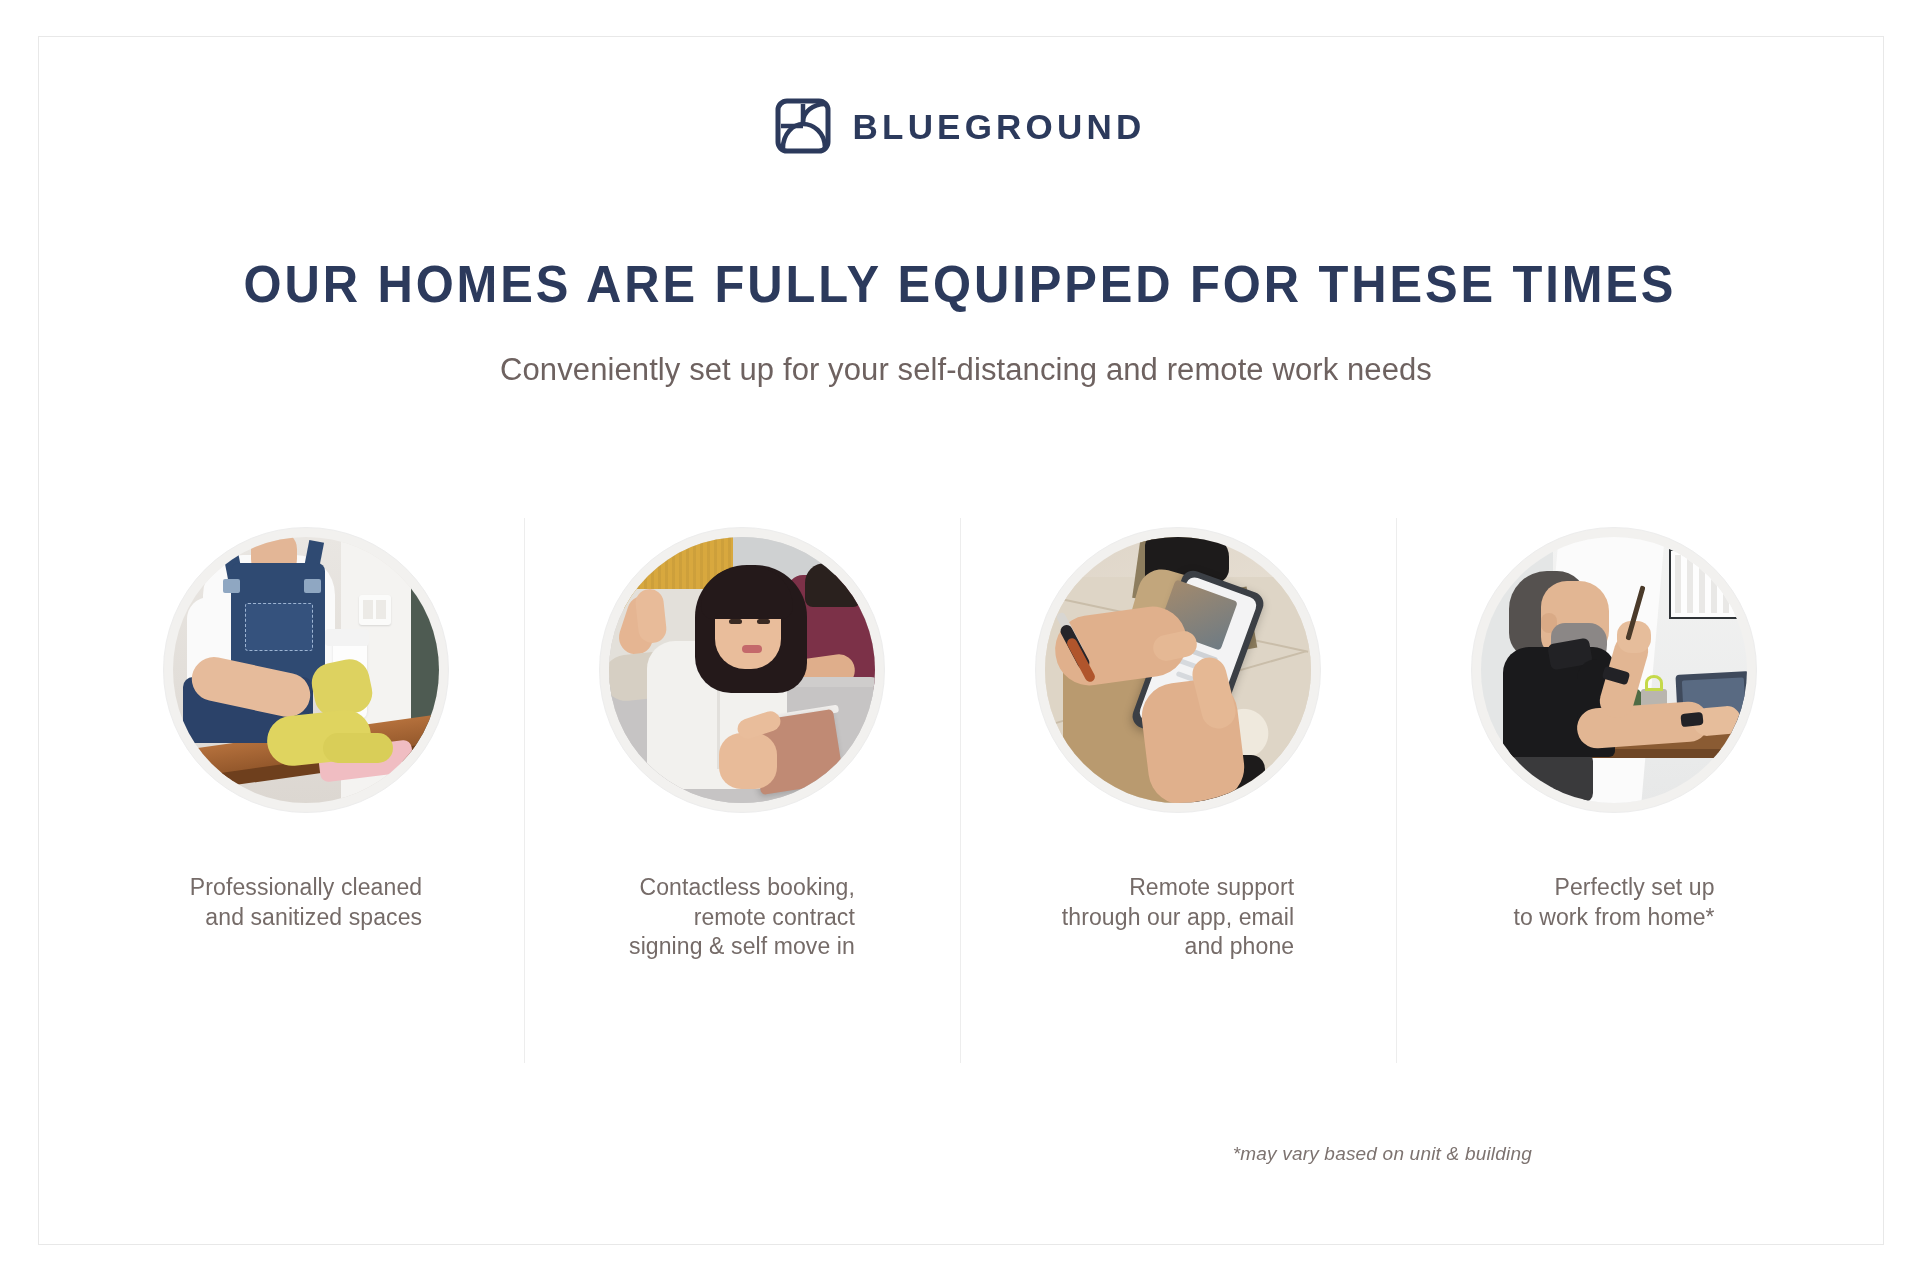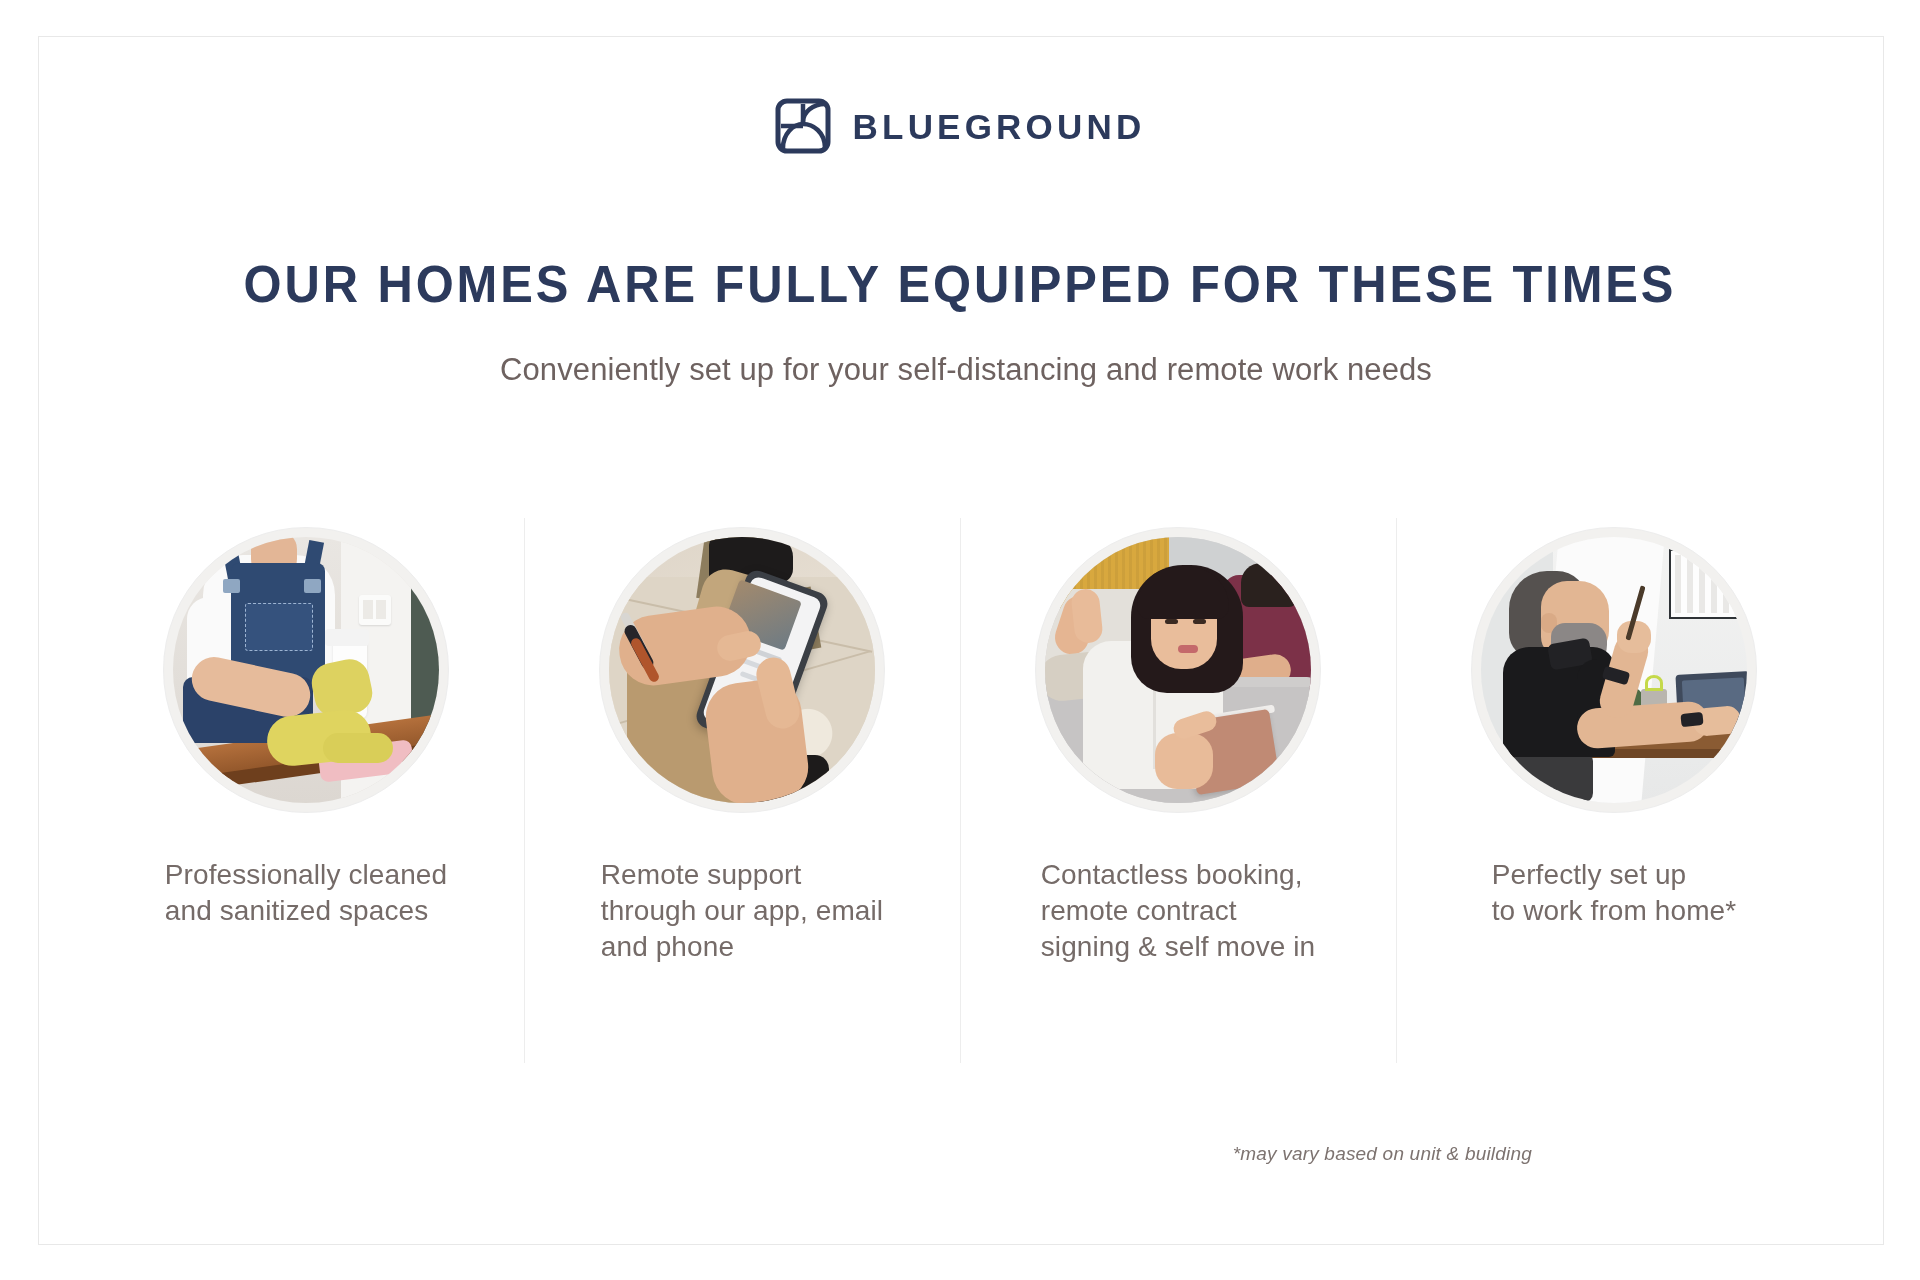--- a/index.html
+++ b/index.html
@@ -79,23 +79,23 @@
     box-sizing:border-box;
     overflow:hidden;
     background:#f2f1ef;
   }
   .photo-inner{
     position:absolute;left:9px;top:9px;
     width:266px;height:266px;border-radius:50%;
     overflow:hidden;
   }
   .caption{
-    margin-top:44px;
-    text-align:left;
-    font-size:28px;
+    margin-top:60px;
+    text-align:right;
+    font-size:23px;
     line-height:1.29;
     color:#756b68;
     letter-spacing:0.1px;
     white-space:pre-line;
   }
 
   
   .footnote{
     position:absolute;right:84px;top:1143px;
     font-size:19px;font-style:italic;
@@ -281,20 +281,57 @@
           </div>
         </div>
       </div>
       <div class="caption">Professionally cleaned
 and sanitized spaces</div>
     </div>
 
     <div class="col">
       <div class="photo">
         <div class="photo-inner">
+          <div class="scene s3">
+            <div class="sh wallR"></div>
+            <div class="sh head"></div>
+              <div class="sh headShade"></div>
+            <div class="sh bedW"></div>
+            <div class="sh manT"></div>
+              <div class="sh manH"></div>
+            <div class="sh pillow"></div>
+              <div class="sh manArm"></div>
+            <div class="sh blanketT"></div>
+              <div class="sh blanket"></div>
+            <div class="sh foot"></div>
+              <div class="sh foot2"></div>
+            <div class="sh legs"></div>
+            <div class="sh shirt"></div>
+              <div class="sh shirtLine"></div>
+            <div class="sh hairB"></div>
+            <div class="sh face"></div>
+            <div class="sh hairF"></div>
+            <div class="sh eye"></div>
+              <div class="sh eye2"></div>
+              <div class="sh lips"></div>
+            <div class="sh tabletTop"></div>
+              <div class="sh tablet"></div>
+            <div class="sh handT"></div>
+              <div class="sh fingerT"></div>
+          </div>
+        </div>
+      </div>
+      <div class="caption">Contactless booking,
+remote contract
+signing &amp; self move in</div>
+    </div>
+
+    <div class="col">
+      <div class="photo">
+        <div class="photo-inner">
           <div class="scene s2">
             <div class="sh rug"></div>
             <div class="sh tileline"></div>
               <div class="sh tileline2"></div>
             <div class="sh chairbar"></div>
               <div class="sh chairleg"></div>
               <div class="sh chairleg2"></div>
             <div class="sh shoe"></div>
             <div class="sh trouser2"></div>
             <div class="sh trouser"></div>
@@ -313,57 +350,20 @@
               <div class="sh fingerpt"></div>
             <div class="sh braceletC"></div>
               <div class="sh braceletA"></div>
               <div class="sh braceletB"></div>
           </div>
         </div>
       </div>
       <div class="caption">Remote support
 through our app, email
 and phone</div>
-    </div>
-
-    <div class="col">
-      <div class="photo">
-        <div class="photo-inner">
-          <div class="scene s3">
-            <div class="sh wallR"></div>
-            <div class="sh head"></div>
-              <div class="sh headShade"></div>
-            <div class="sh bedW"></div>
-            <div class="sh manT"></div>
-              <div class="sh manH"></div>
-            <div class="sh pillow"></div>
-              <div class="sh manArm"></div>
-            <div class="sh blanketT"></div>
-              <div class="sh blanket"></div>
-            <div class="sh foot"></div>
-              <div class="sh foot2"></div>
-            <div class="sh legs"></div>
-            <div class="sh shirt"></div>
-              <div class="sh shirtLine"></div>
-            <div class="sh hairB"></div>
-            <div class="sh face"></div>
-            <div class="sh hairF"></div>
-            <div class="sh eye"></div>
-              <div class="sh eye2"></div>
-              <div class="sh lips"></div>
-            <div class="sh tabletTop"></div>
-              <div class="sh tablet"></div>
-            <div class="sh handT"></div>
-              <div class="sh fingerT"></div>
-          </div>
-        </div>
-      </div>
-      <div class="caption">Contactless booking,
-remote contract
-signing &amp; self move in</div>
     </div>
 
     <div class="col">
       <div class="photo">
         <div class="photo-inner">
           <div class="scene s4">
             <div class="sh wallL"></div>
               <div class="sh wallM"></div>
             <div class="sh frameArt"></div>
               <div class="sh frameArtIn"></div>

